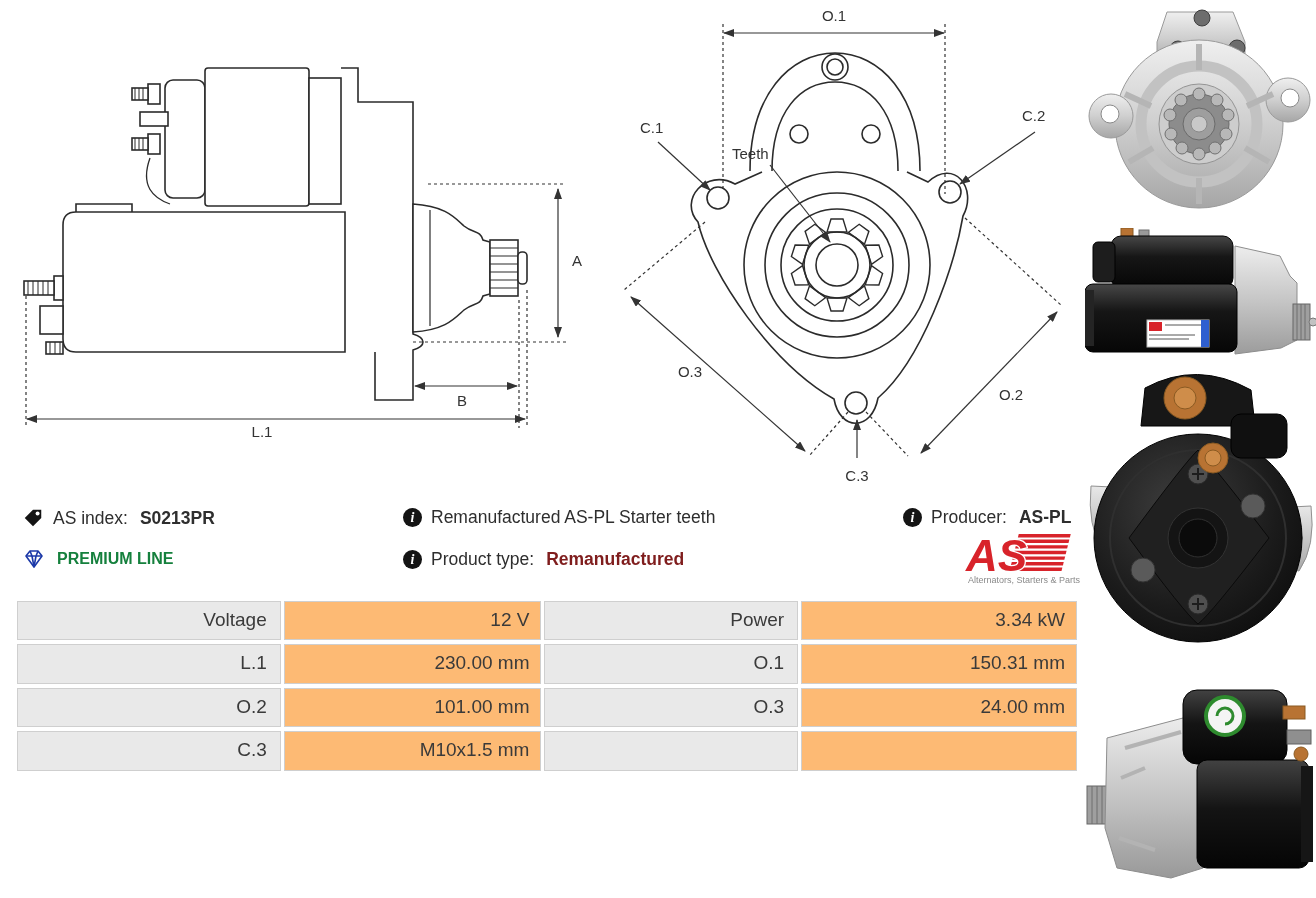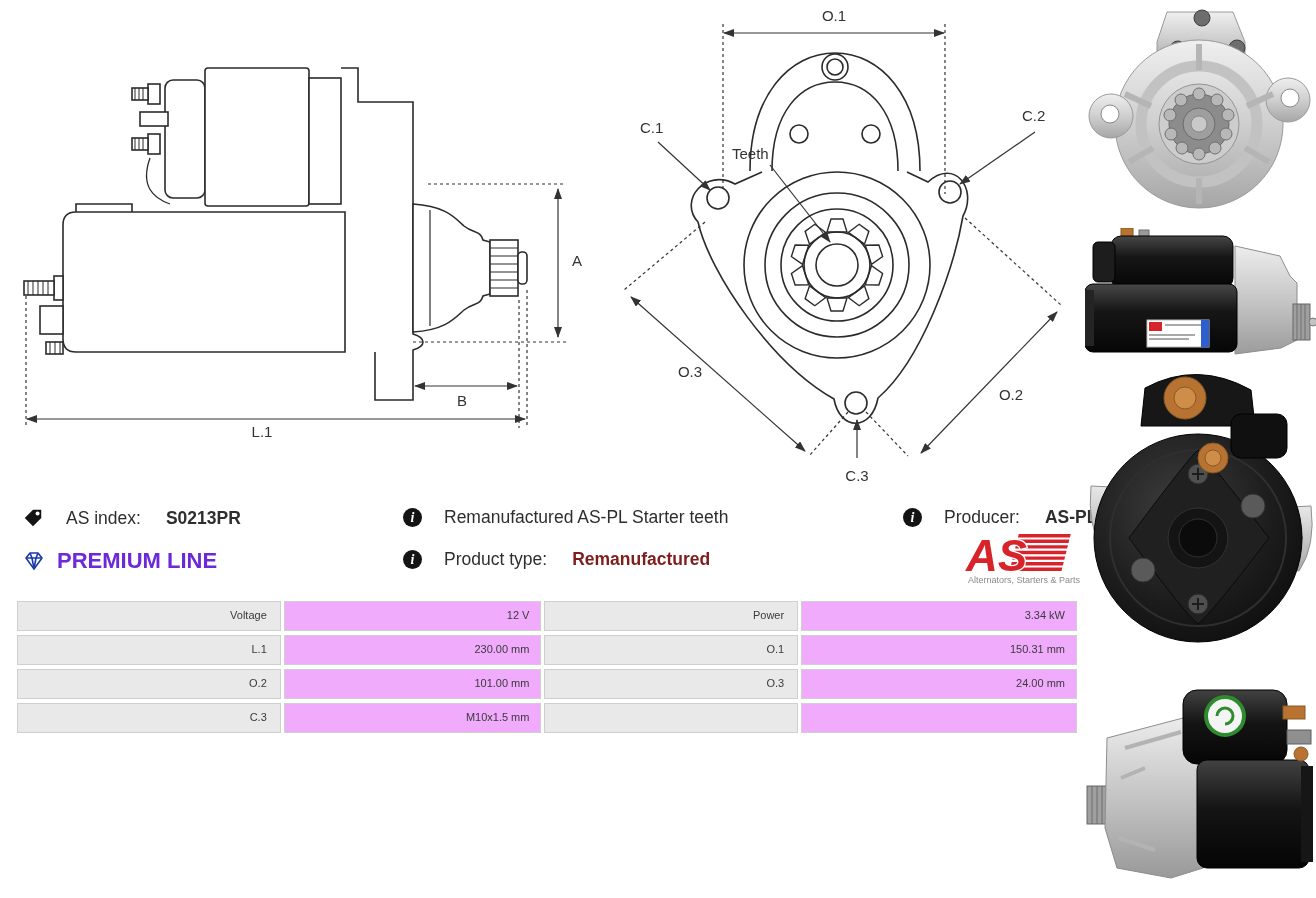--- a/index.html
+++ b/index.html
@@ -1,35 +1,35 @@
 <!DOCTYPE html>
 <html><head>
 <meta charset="utf-8">
 <style>
   html,body{margin:0;padding:0;background:#fff;}
   body{width:1316px;height:898px;position:relative;overflow:hidden;
        font-family:"Liberation Sans",sans-serif;color:#2e2e2e;}
   .abs{position:absolute;}
 
   
-  .info-item{position:absolute;display:flex;align-items:center;gap:22px;
+  .info-item{position:absolute;display:flex;align-items:center;gap:9px;
              font-size:17.5px;white-space:nowrap;}
   .info-item b{margin-left:3px;}
   .info-icon{width:19px;height:19px;border-radius:50%;background:#141414;color:#fff;
              display:inline-flex;align-items:center;justify-content:center;
              font-family:"Liberation Serif",serif;font-weight:bold;font-style:italic;
              font-size:14px;flex:0 0 auto;}
-  #premium-line{color:#6d28d9;font-weight:bold;font-size:22px;gap:8px;}
+  #premium-line{color:#15803d;font-weight:bold;font-size:16px;gap:8px;}
   .green{color:#7f1d1d;font-weight:bold;}
 
   
   table.spec{position:absolute;left:14px;top:597px;width:1066px;
              border-collapse:separate;border-spacing:3px 4px;table-layout:fixed;
-             font-size:11px;color:#3a3a3a;}
-  table.spec td{border:1px solid #cfcfcf;background:#f0abfc;text-align:right;
+             font-size:19px;color:#3a3a3a;}
+  table.spec td{border:1px solid #cfcfcf;background:#fdba74;text-align:right;
                 vertical-align:top;padding:7px 11px 8px 11px;line-height:1.18;}
   table.spec td.lbl{background:#e9e9e9;padding-right:13px;}
 
   
   svg text{font-family:"Liberation Sans",sans-serif;}
   .dim{font-size:15px;fill:#333;}
   .photo{position:absolute;left:1085px;}
 </style>
 </head>
 <body>

